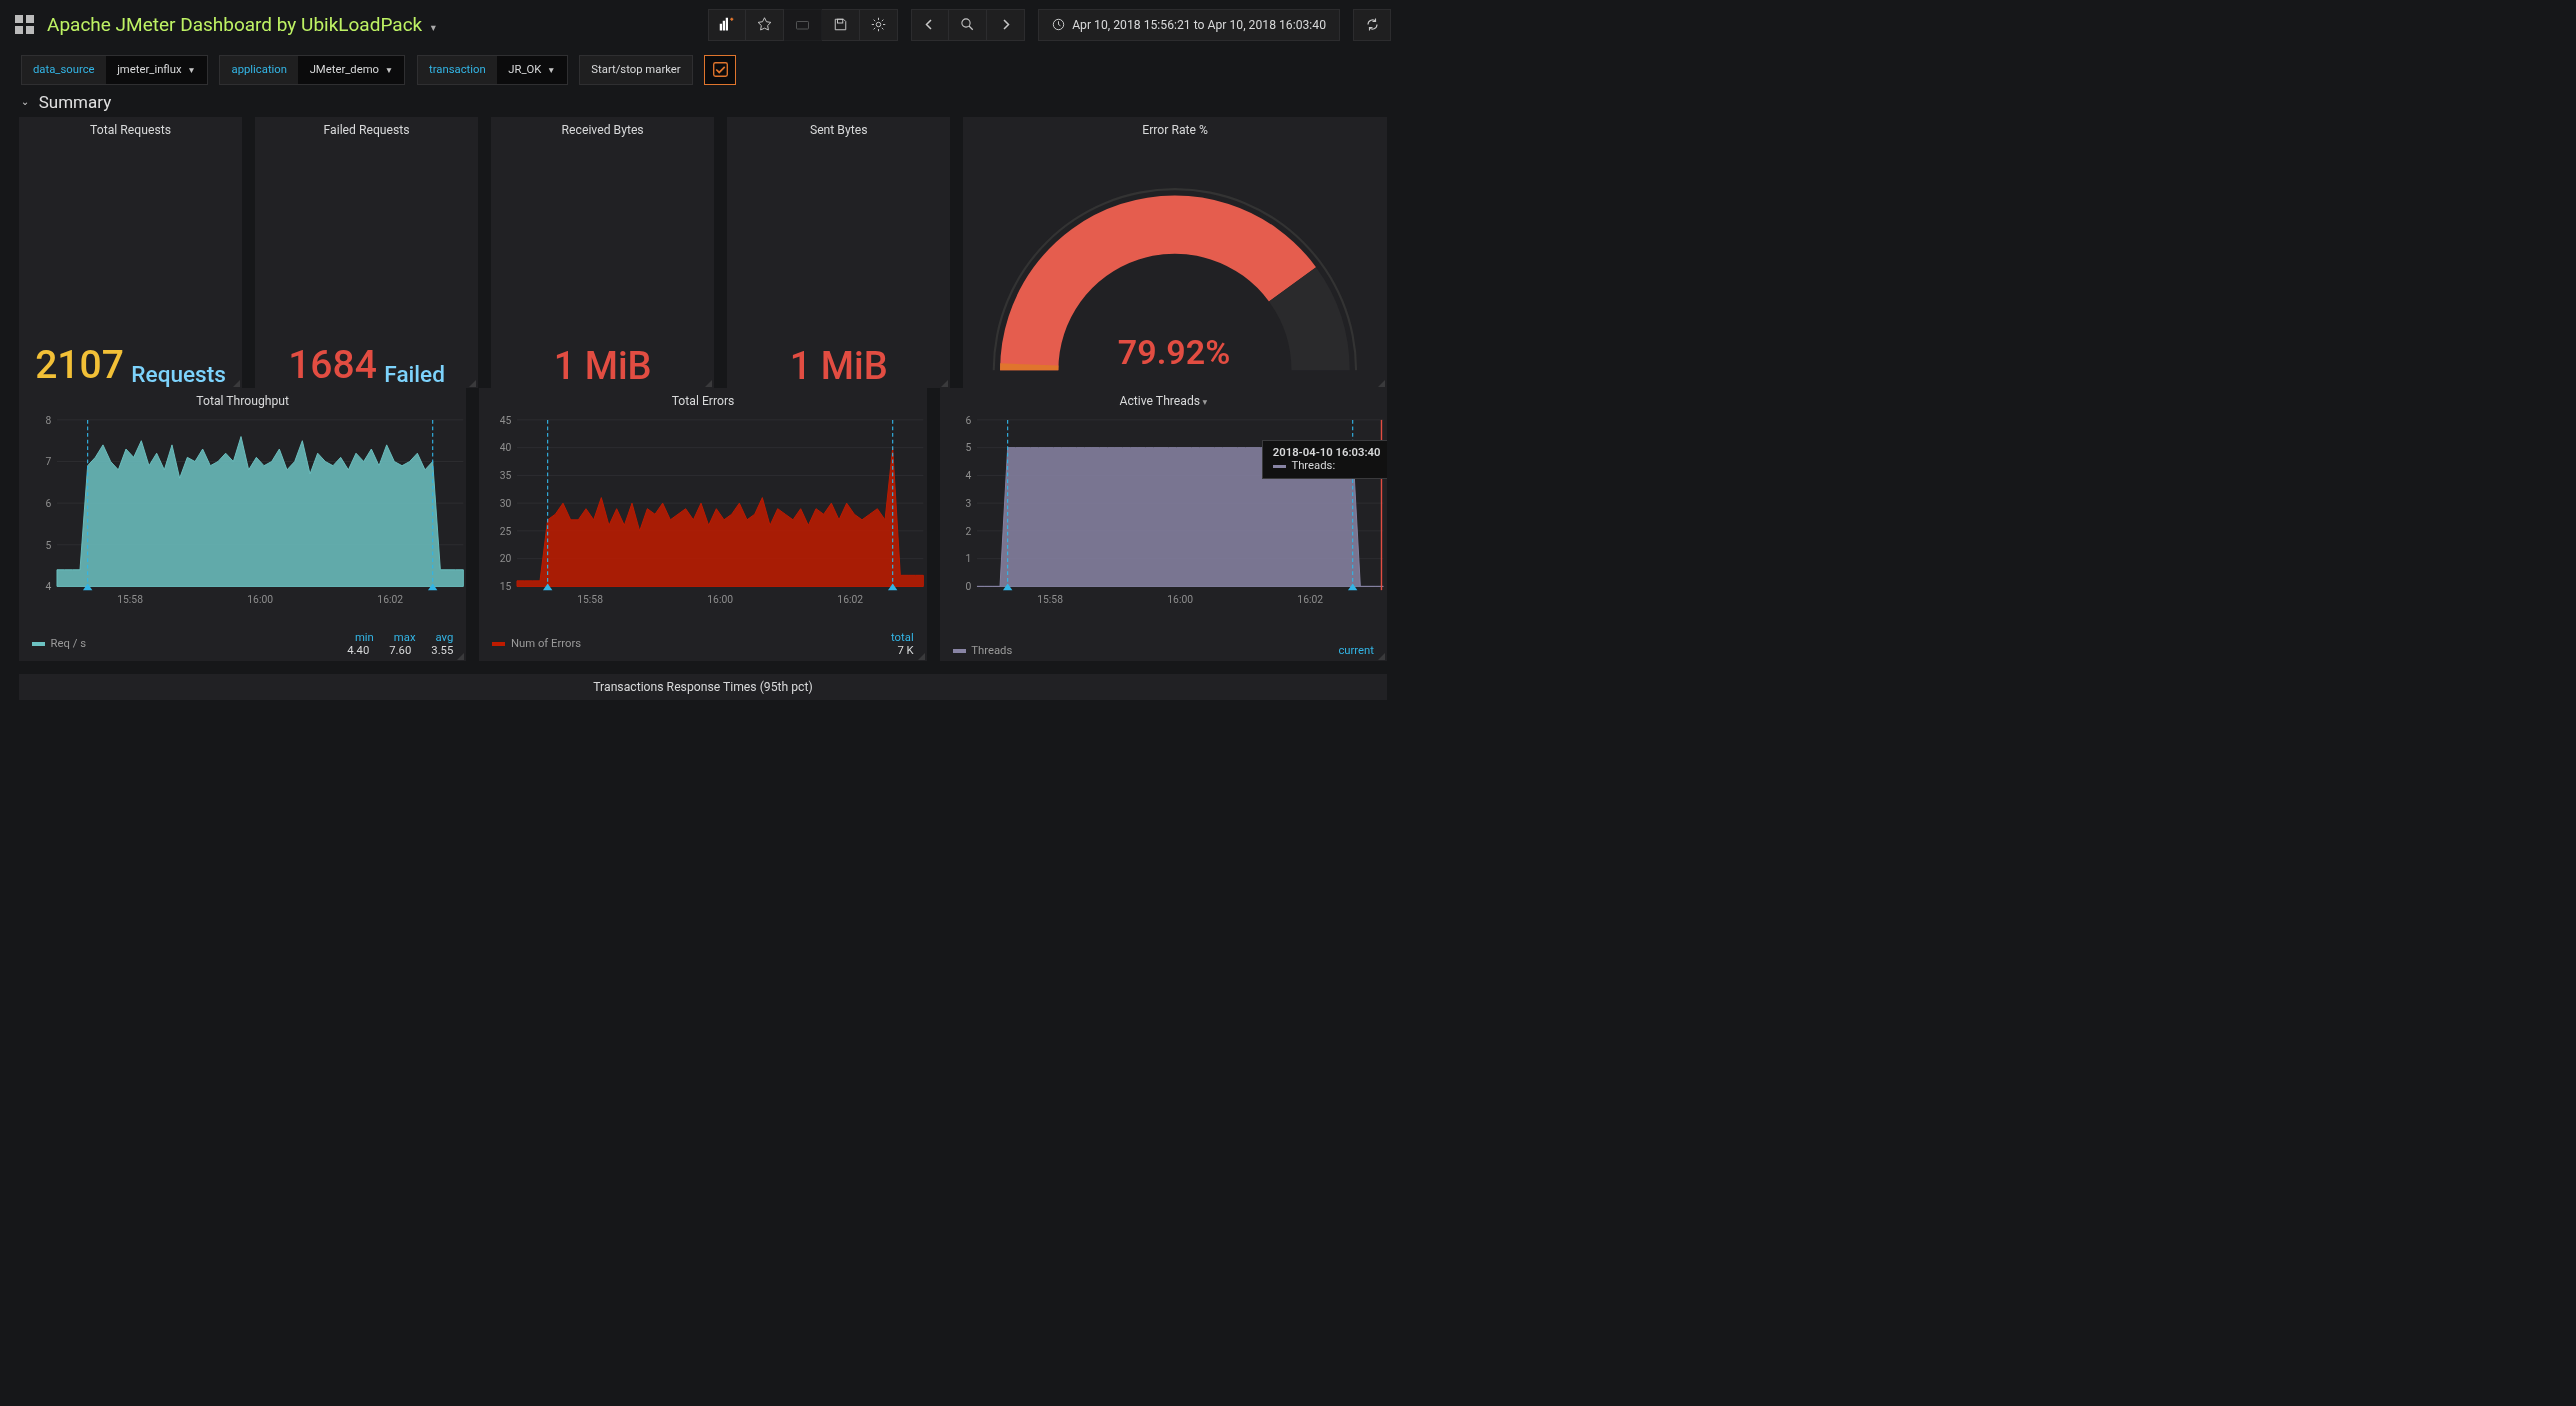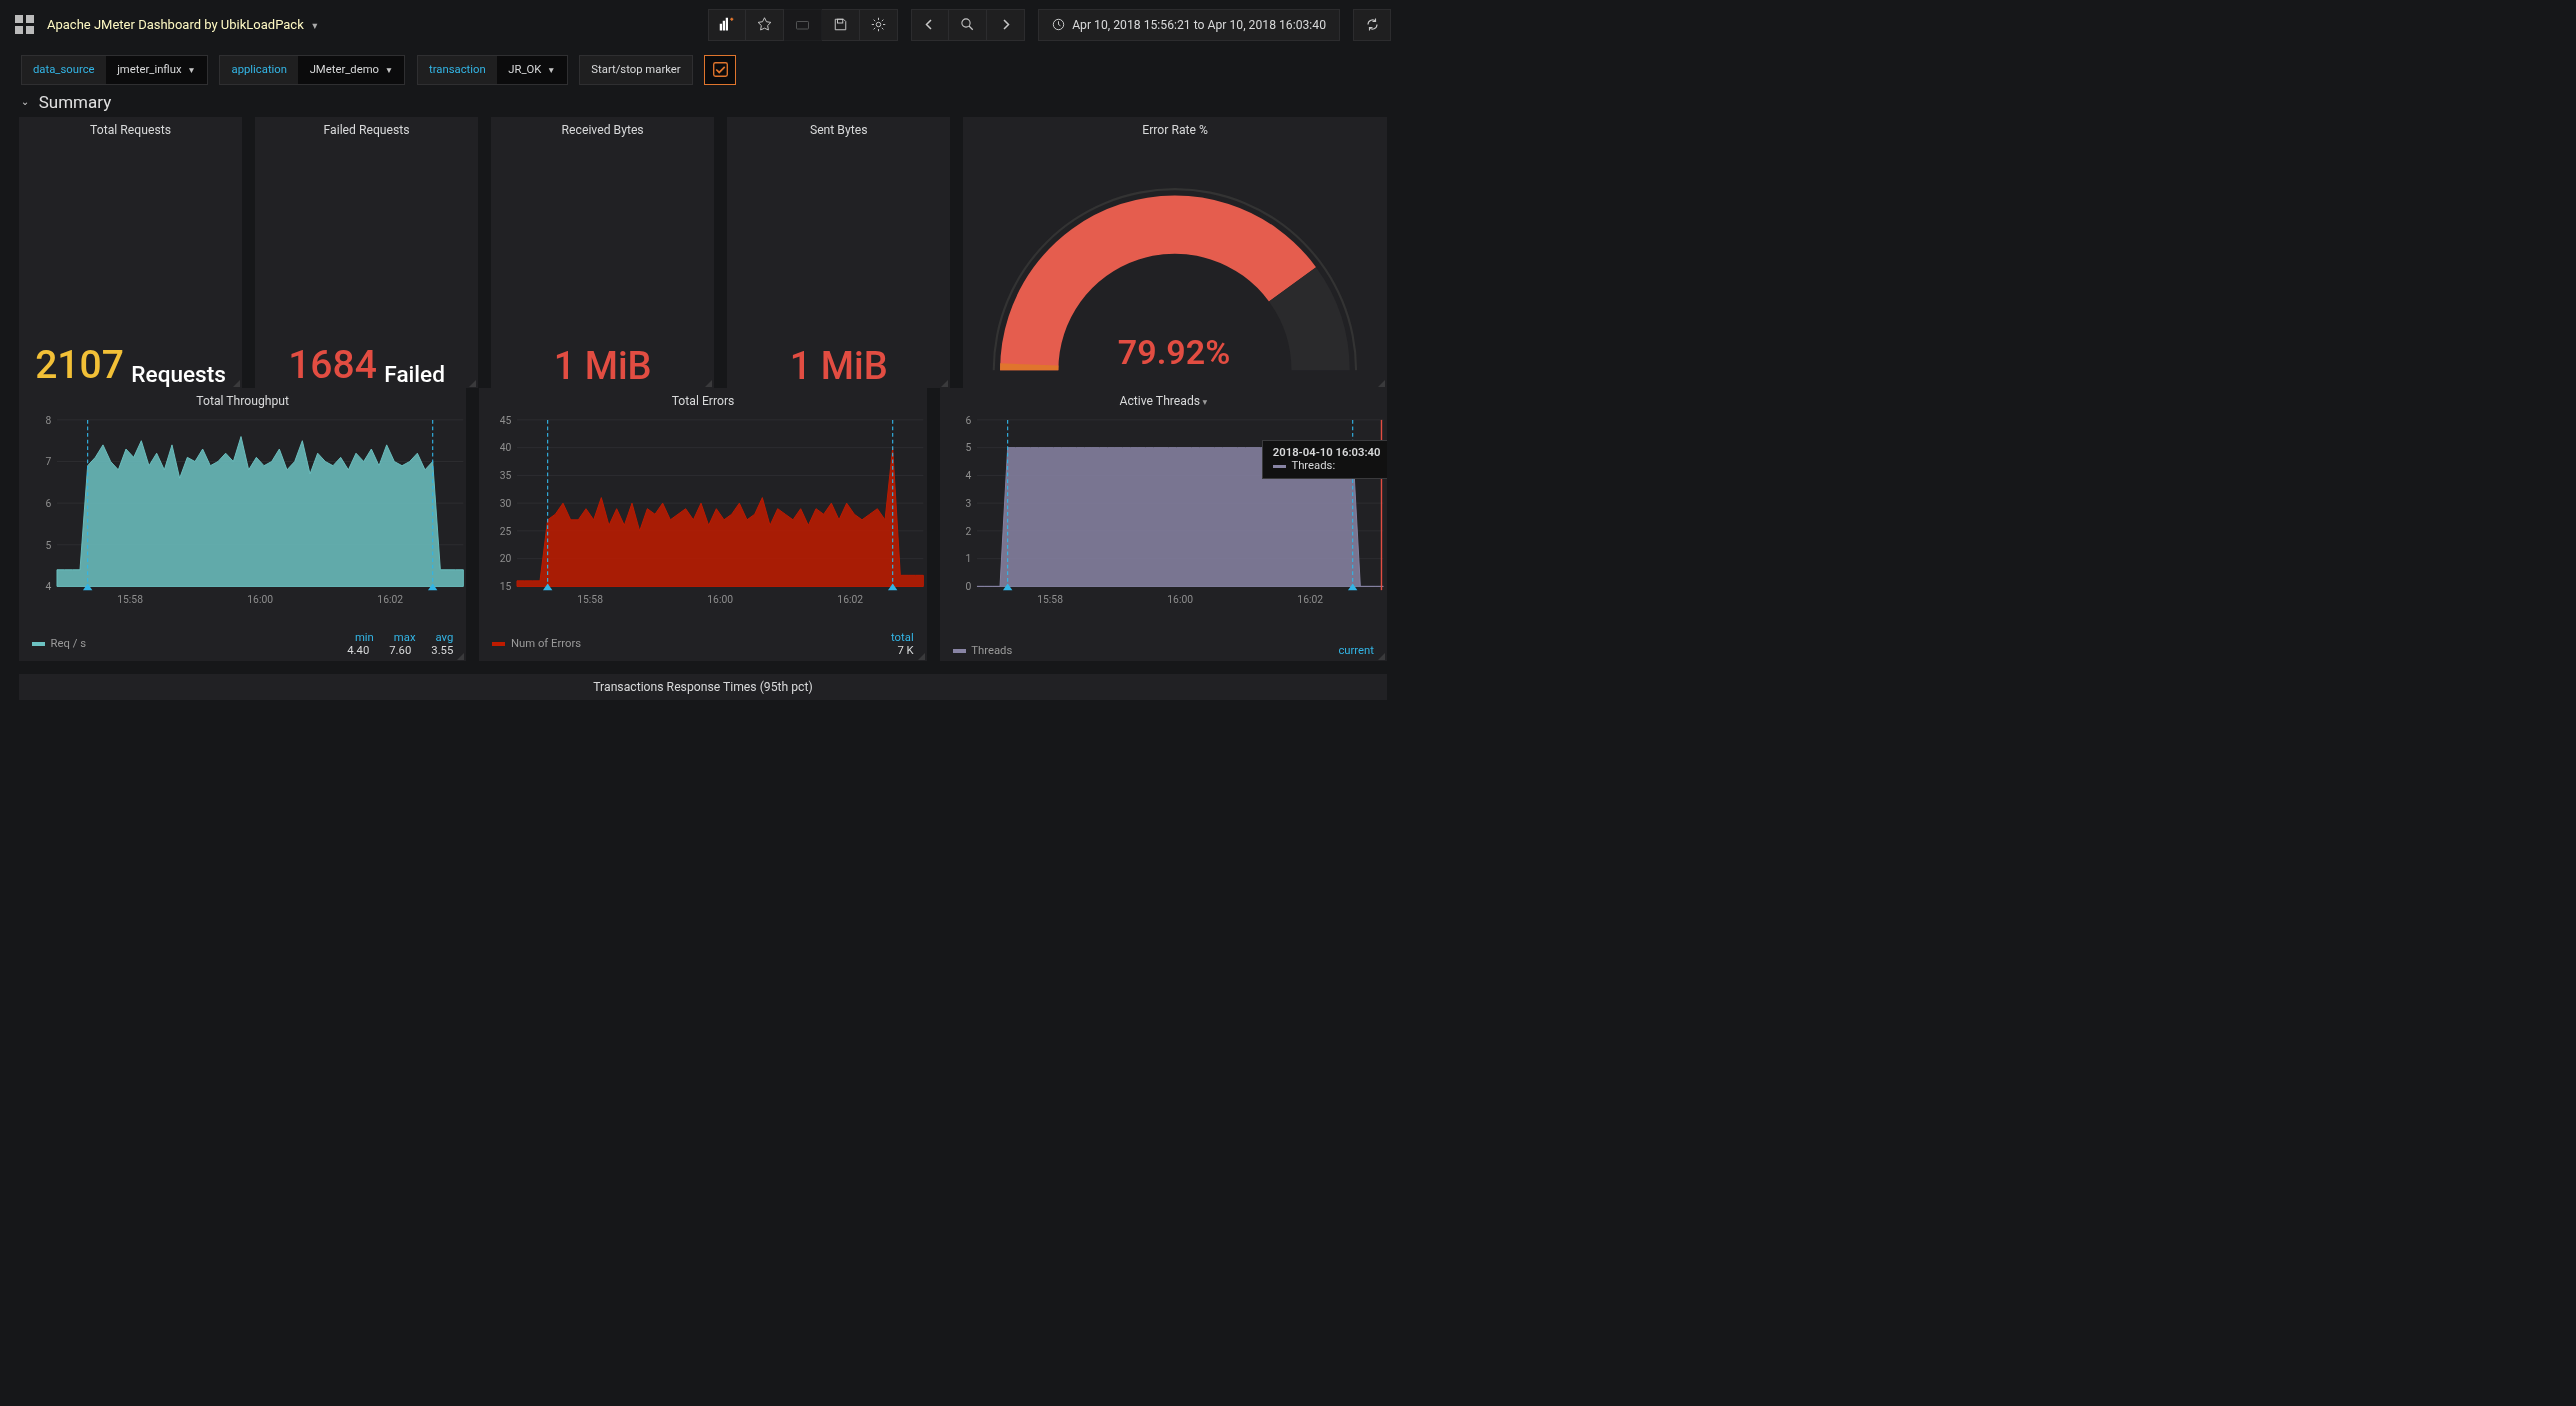--- a/index.html
+++ b/index.html
@@ -18,21 +18,21 @@
     --purple:#8884a4;
   }
   *{box-sizing:border-box;}
   html,body{margin:0;padding:0;background:var(--bg);color:var(--text);font-family:-apple-system,BlinkMacSystemFont,"Segoe UI",Roboto,Helvetica,Arial,sans-serif;font-size:12.2px;}
   body{width:1406px;height:763px;overflow:hidden;position:relative;}
 
   
   .topbar{display:flex;align-items:center;height:49px;padding:0 15px;gap:13px;}
   .grid-icon{width:19px;height:19px;flex:0 0 19px;display:grid;grid-template-columns:1fr 1fr;grid-template-rows:1fr 1fr;gap:2.8px;}
   .grid-icon span{background:#bbbbbb;}
-  .dash-title{font-size:13px;font-weight:400;color:#fef9c3;}
+  .dash-title{font-size:19px;font-weight:400;color:#bef264;}
   .dash-title-caret{font-size:10.3px;margin-left:5.6px;color:#aaa;}
   .tb-spacer{flex:1;}
   .tb-btn-group{display:flex;gap:0;}
   .tb-btn{background:#1f1f20;border:0.9px solid #2c2c2e;height:32px;min-width:38px;display:flex;align-items:center;justify-content:center;color:#c7c7c7;font-size:13px;cursor:pointer;}
   .tb-btn + .tb-btn{border-left:none;}
   .tb-btn svg{width:15px;height:15px;fill:currentColor;}
   .tb-btn.addpanel{color:#fff;}
   .timerange{background:#1f1f20;border:0.9px solid #2c2c2e;height:32px;display:flex;align-items:center;gap:7.5px;padding:0 13px;color:#d8d9da;white-space:nowrap;font-size:12.2px;}
 
   
@@ -56,21 +56,21 @@
 
   .panel{background:var(--panel);position:relative;display:flex;flex-direction:column;overflow:hidden;}
   .panel .resize{position:absolute;right:1.9px;bottom:1.9px;width:7.5px;height:7.5px;opacity:.35;}
   .panel .resize::before{content:'';position:absolute;right:0;bottom:0;border-left:7.5px solid transparent;border-bottom:7.5px solid #6a6a6a;}
   .panel-title{text-align:center;font-size:12.2px;color:#d8d9da;padding:5.6px 0 3.8px 0;}
   .panel-title.withcaret::after{content:' ▾';font-size:9.4px;color:#9a9a9a;}
 
   
   .stat-body{flex:1;display:flex;align-items:flex-end;justify-content:center;}
   .stat-num{font-size:39px;font-weight:500;}
-  .stat-sfx{font-size:22.6px;margin-left:7.5px;font-weight:500;color:#ffffff;}
+  .stat-sfx{font-size:22.6px;margin-left:7.5px;font-weight:500;color:#7dd3fc;}
   .yellow{color:var(--yellow);}
   .red{color:var(--red);}
 
   
   .gauge-wrap{position:relative;width:100%;height:100%;}
   .gauge-val{position:absolute;left:0;right:2px;bottom:26px;text-align:center;font-size:34px;font-weight:600;color:var(--red);}
 
   
   .chart{flex:1;position:relative;padding:3.8px 9.4px 0 5.6px;}
   .chart svg{display:block;}

